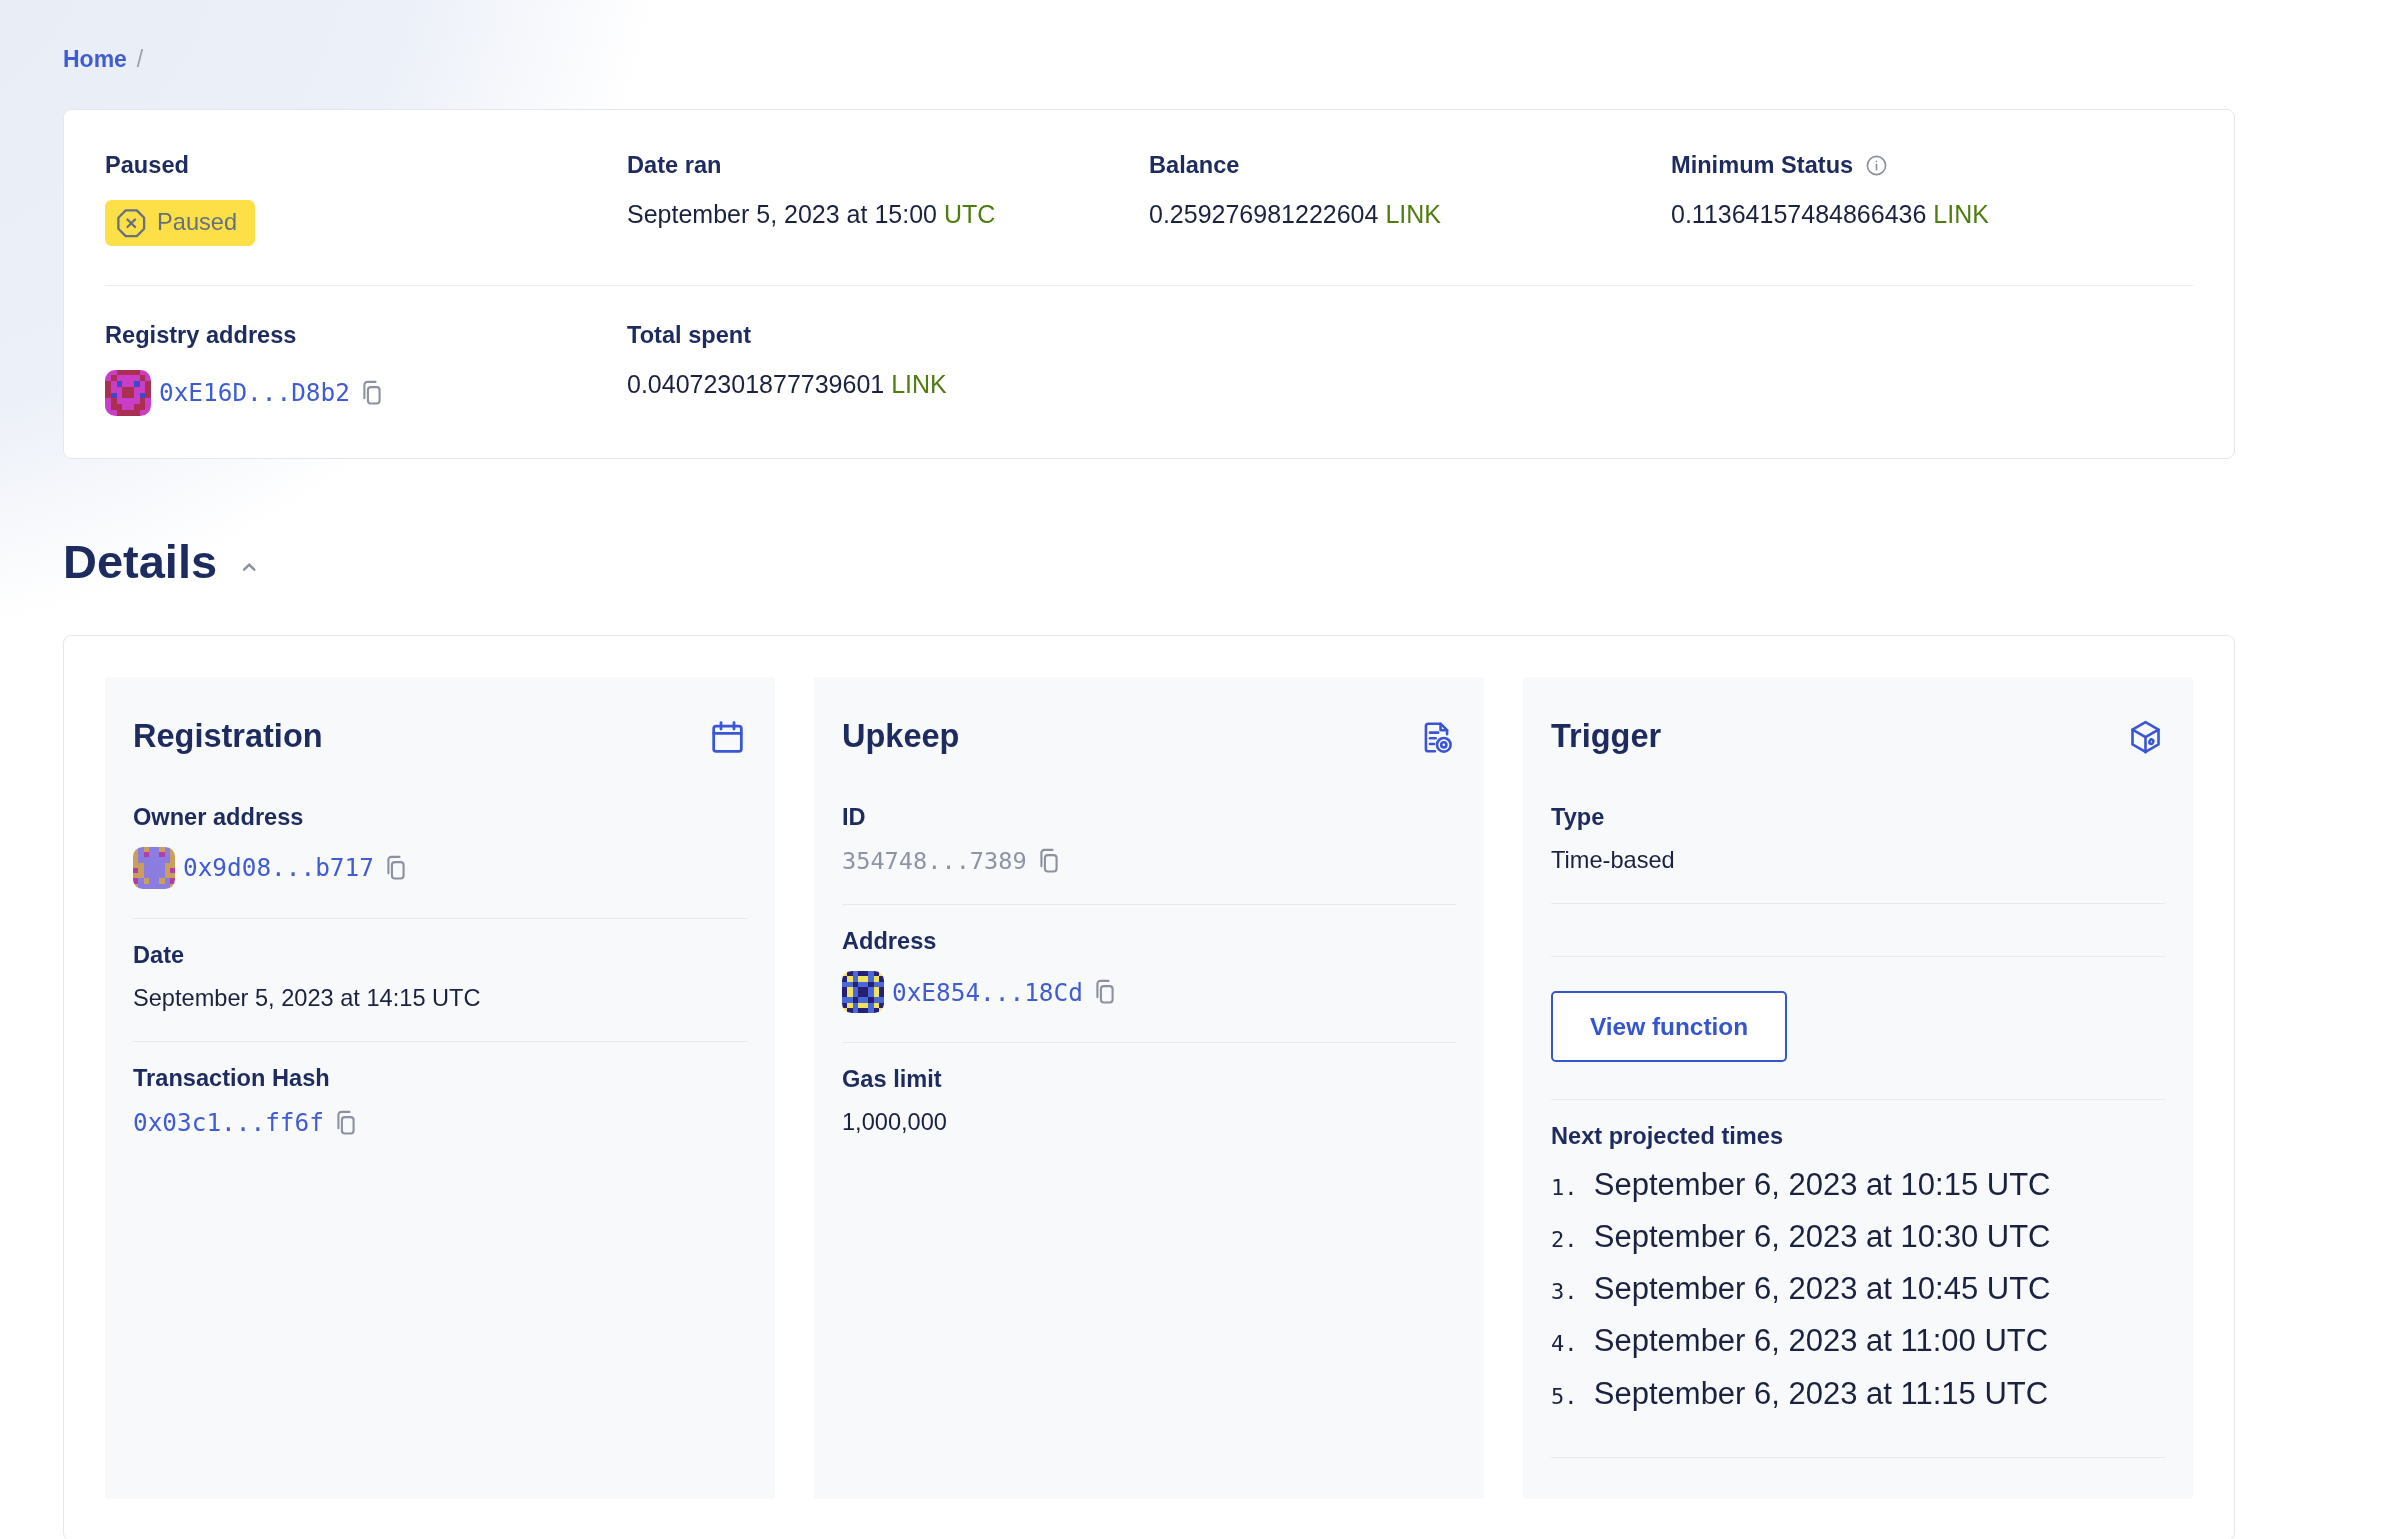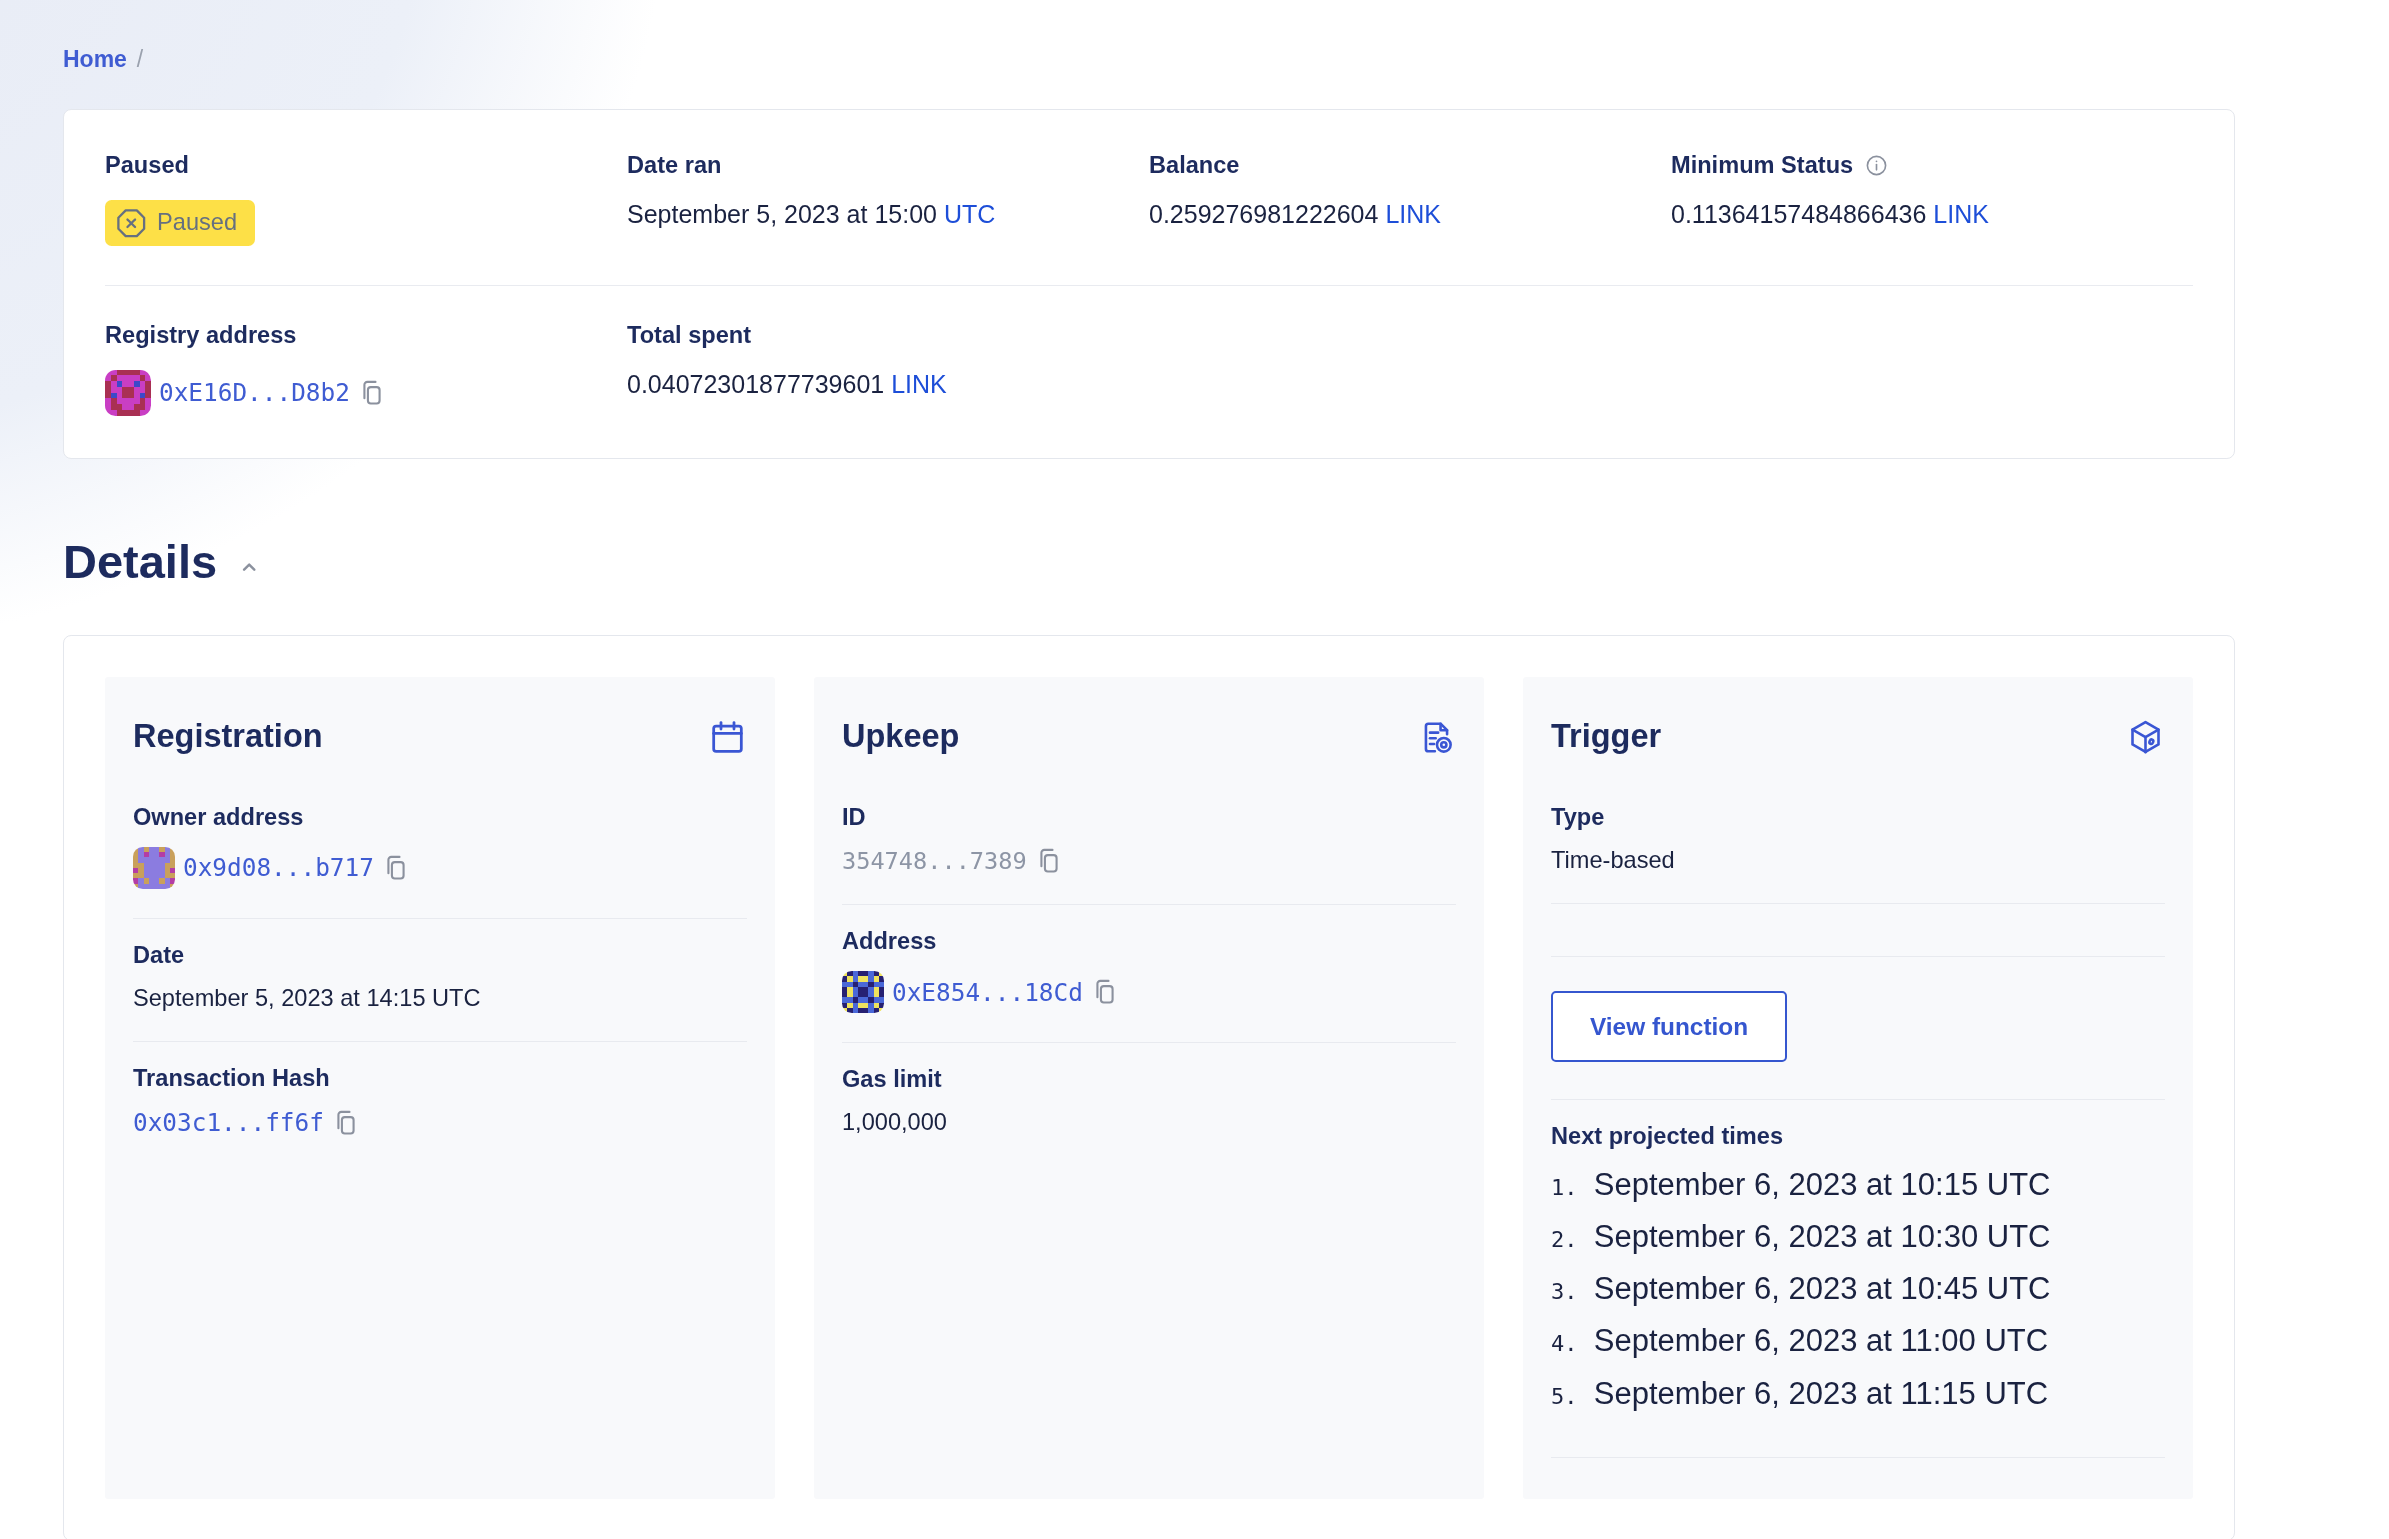--- a/index.html
+++ b/index.html
@@ -19,21 +19,21 @@
   .breadcrumb a { color:#3f5cd2; text-decoration:none; cursor:pointer; }
   .breadcrumb .sep { color:#9aa1ae; font-weight:400; }
   h1 { margin-top:6.5px; font-size:65px; font-weight:700; color:#1d2b5e; letter-spacing:-0.8px; }
 
   
   .summary-card { margin-top:36px; background:#fff; border:0.8px solid #e4e7ed; border-radius:8.1px; padding:42px 41px; }
   .sgrid { display:grid; grid-template-columns:repeat(4,1fr); }
   .label { font-size:23.6px; font-weight:700; color:#1d2b5e; }
   .field .label { margin-bottom:21px; display:flex; align-items:center; gap:11.4px; }
   .value { font-size:25px; font-weight:500; color:#1a2240; }
-  .suffix { color:#1d4ed8; font-weight:400;text-align:center; }
+  .suffix { color:#4d7c0f; font-weight:400;text-align:center; }
   .divider { border:none; border-top:0.8px solid #e9ebf0; margin:39px 0 36px; }
 
   .badge { display:inline-flex; align-items:center; gap:9.8px; background:#fde047; color:#667080;
            border-radius:6.5px; padding:6.5px 18px 6.5px 9.8px; font-size:23.6px; }
   .badge svg { width:32.5px; height:32.5px; }
 
   .addr-row { display:flex; align-items:center; gap:8px; }
   .identicon { width:46px; height:46px; border-radius:10.6px; overflow:hidden;
                display:grid; grid-template-columns:repeat(8,1fr); grid-template-rows:repeat(8,1fr); flex:none; }
   .identicon i { display:block; }

